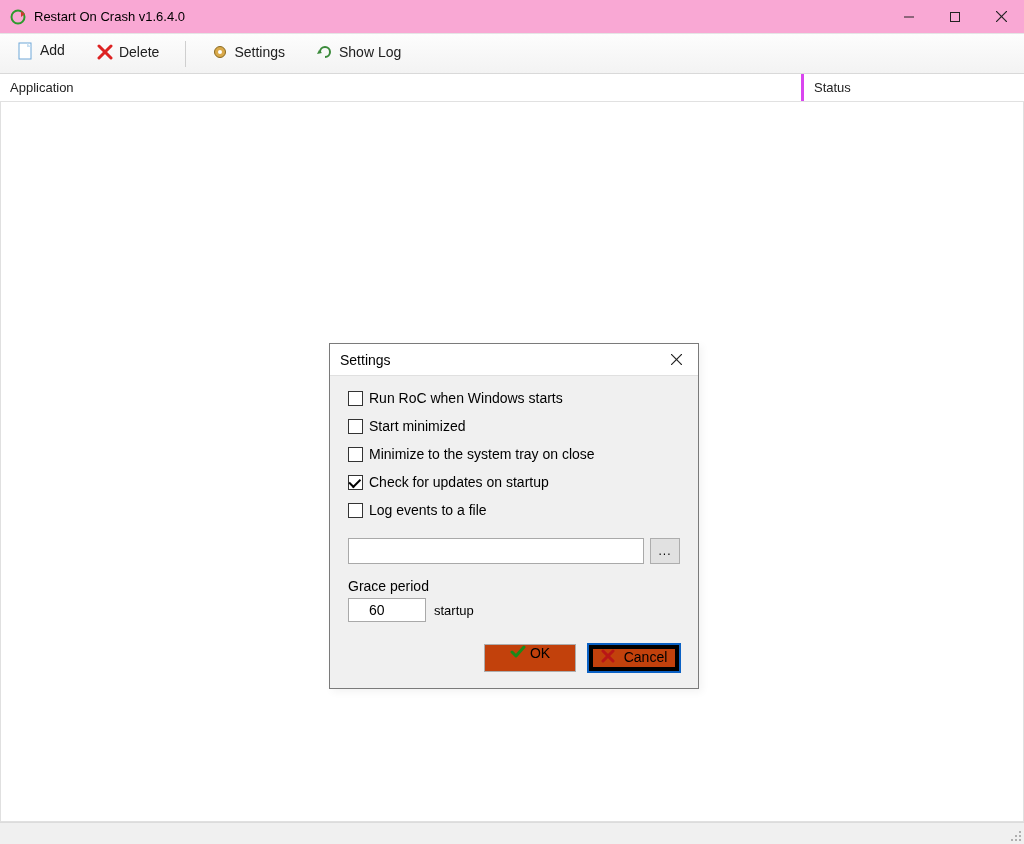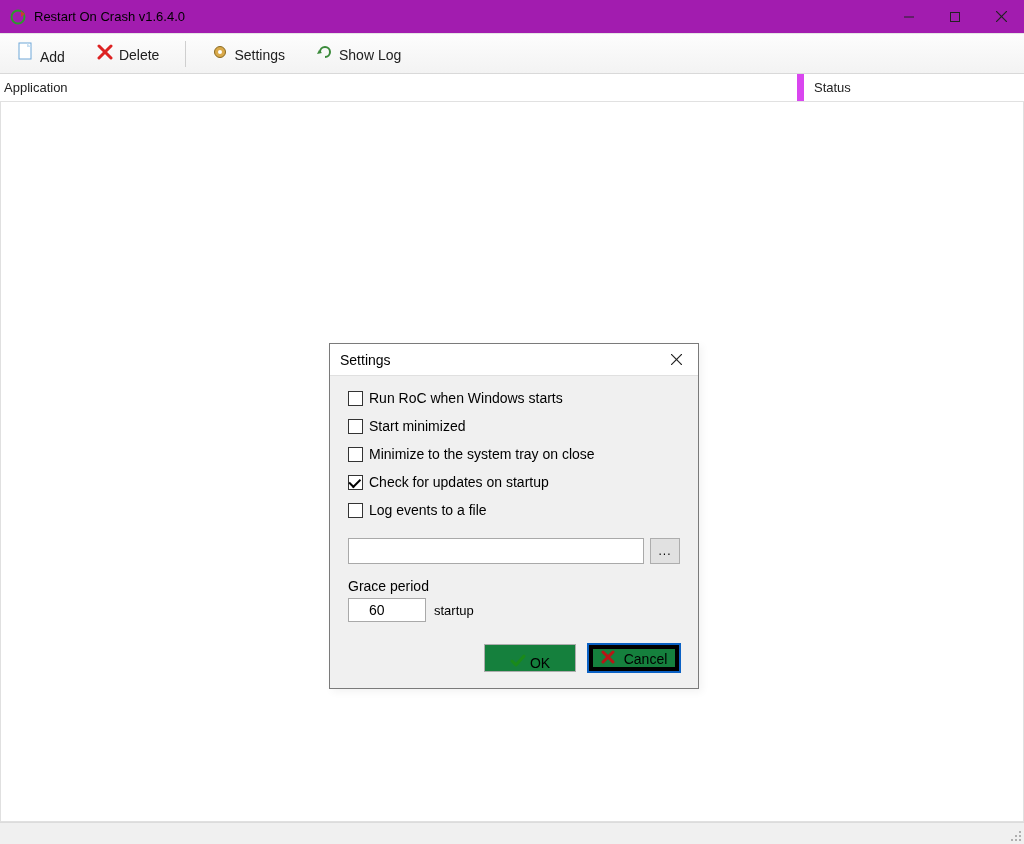--- a/index.html
+++ b/index.html
@@ -13,21 +13,21 @@
       background: #ffffff;
       overflow: hidden;
       color: #000;
     }
 
     
     .titlebar {
       height: 34px;
       display: flex;
       align-items: center;
-      background: #a21caf;
+      background: #f9a8d4;
       border-bottom: 1px solid #e5e5e5;
       padding-left: 10px;
     }
     .titlebar .app-icon {
       width: 16px; height: 16px;
       margin-right: 8px;
     }
     .titlebar .title-text {
       font-size: 13px;
       color: #000;
@@ -49,21 +49,21 @@
       height: 40px;
       background: linear-gradient(#fdfdfd, #f3f3f3);
       border-bottom: 1px solid #d9d9d9;
       display: flex;
       align-items: center;
       padding: 0 12px;
       gap: 20px;
     }
     .toolbar .tb-btn {
       display: flex;
-      align-items: flex-end;
+      align-items: flex-start;
       gap: 6px;
       padding: 4px 6px;
       font-size: 14px;
       color: #202020;
     }
     .toolbar .sep {
       width: 1px;
       height: 26px;
       background: #cfcfcf;
     }
@@ -71,22 +71,22 @@
     
     .list-header {
       height: 28px;
       display: flex;
       border-bottom: 1px solid #e1e1e1;
       font-size: 13px;
       color: #222;
     }
     .list-header .col-app {
       flex: 1;
-      padding: 6px 4px;
-      border-right: 7px solid #d946ef;
+      padding: 6px 10px;
+      border-right: 3px solid #d946ef;
     }
     .list-header .col-status {
       width: 220px;
       padding: 6px 10px;
     }
 
     
     .list-body {
       height: calc(844px - 34px - 40px - 28px - 22px);
       background: #ffffff;
@@ -207,24 +207,24 @@
     }
 
     .dialog-buttons {
       display: flex;
       justify-content: flex-end;
       gap: 12px;
     }
     .dlg-btn {
       width: 92px;
       height: 28px;
-      background: #15803d;
+      background: #c2410c;
       border: 1px solid #adadad;
       display: flex;
-      align-items: flex-end;
+      align-items: flex-start;
       justify-content: center;
       gap: 4px;
       font-size: 14px;
     }
     .dlg-btn.focus {
       outline: 2px solid #0b61c4;
       outline-offset: -1px;
       border: 5px solid #000000;
       gap: 9px;
     }

